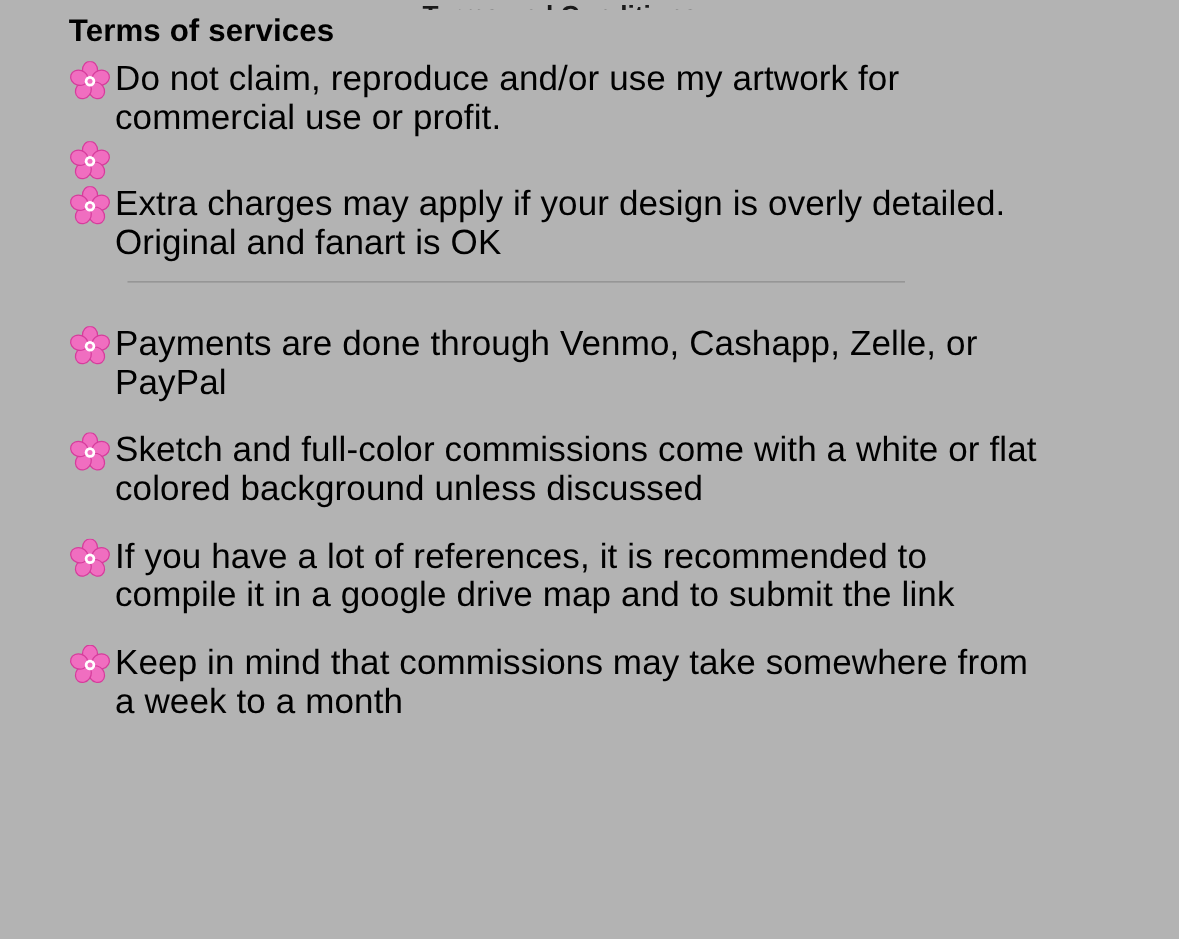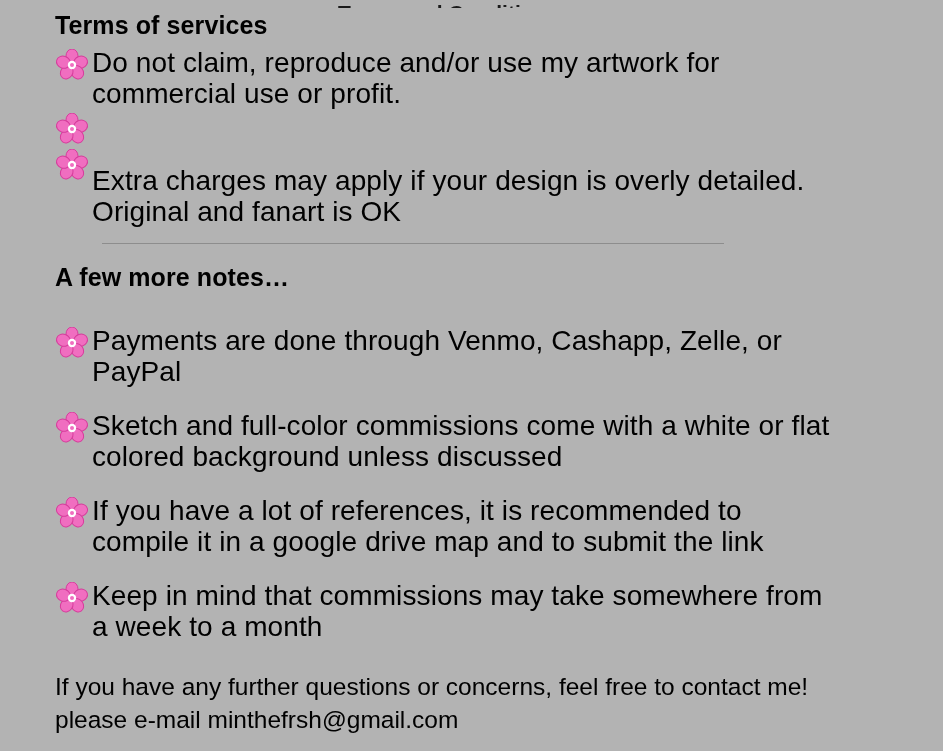--- a/index.html
+++ b/index.html
@@ -143,28 +143,27 @@
               <ellipse cx="8.6" cy="-2.8" rx="6" ry="7" transform="rotate(72 8.6 -2.8)"></ellipse>
               <ellipse cx="5.3" cy="7.3" rx="6" ry="7" transform="rotate(144 5.3 7.3)"></ellipse>
               <ellipse cx="-5.3" cy="7.3" rx="6" ry="7" transform="rotate(216 -5.3 7.3)"></ellipse>
               <ellipse cx="-8.6" cy="-2.8" rx="6" ry="7" transform="rotate(288 -8.6 -2.8)"></ellipse>
             </g>
             <circle cx="0" cy="0" r="4.2" fill="#ffffff"></circle>
             <circle cx="0" cy="0" r="2" fill="#f06ec0"></circle>
           </g>
         </svg>
       </span>
-      <span class="text" style="white-space: pre-line; margin-top: 18px;">Extra charges may apply if your design is overly detailed.
+      <span class="text" style="white-space: pre-line;">Extra charges may apply if your design is overly detailed.
 Original and fanart is OK</span>
     </li>
   </ul>
 
   <div class="divider"></div>
 
-  <h2 class="section-title" style="margin-top:18px;">A few more notes…</h2>
 
   <ul class="list loose" style="margin-top:32px;">
     <li class="item">
       <span class="bullet">
         <svg class="flower" width="40" height="32" viewBox="0 0 40 32" aria-hidden="true">
           <g transform="translate(20,16)">
             <g fill="#f06ec0" stroke="#d63c9c" stroke-width="1">
               <ellipse cx="0" cy="-9" rx="6" ry="7"></ellipse>
               <ellipse cx="8.6" cy="-2.8" rx="6" ry="7" transform="rotate(72 8.6 -2.8)"></ellipse>
               <ellipse cx="5.3" cy="7.3" rx="6" ry="7" transform="rotate(144 5.3 7.3)"></ellipse>
@@ -227,15 +226,14 @@
             </g>
             <circle cx="0" cy="0" r="4.2" fill="#ffffff"></circle>
             <circle cx="0" cy="0" r="2" fill="#f06ec0"></circle>
           </g>
         </svg>
       </span>
       <span class="text">Keep in mind that commissions may take somewhere from a week to a month</span>
     </li>
   </ul>
 
-  <p class="closing">If you have any further questions or concerns, feel free to contact me! please e-mail minthefrsh@gmail.com</p>
 
 </div>
 
 </body></html>

